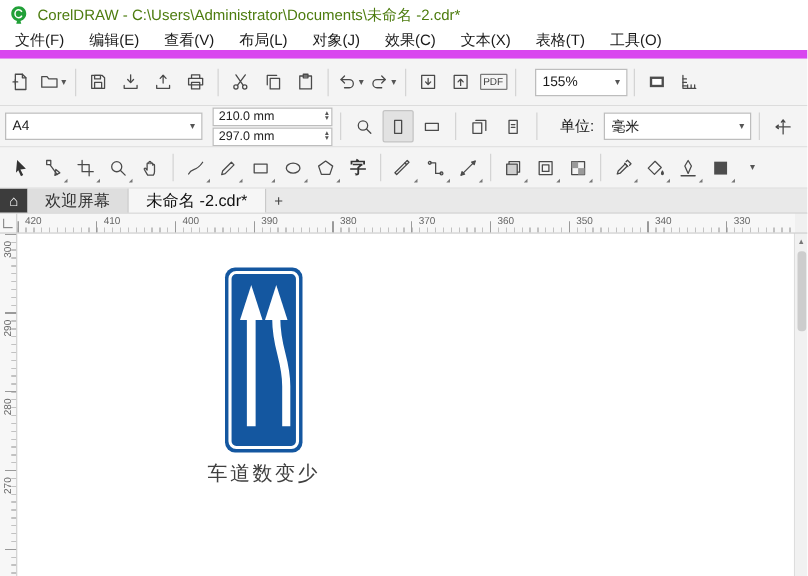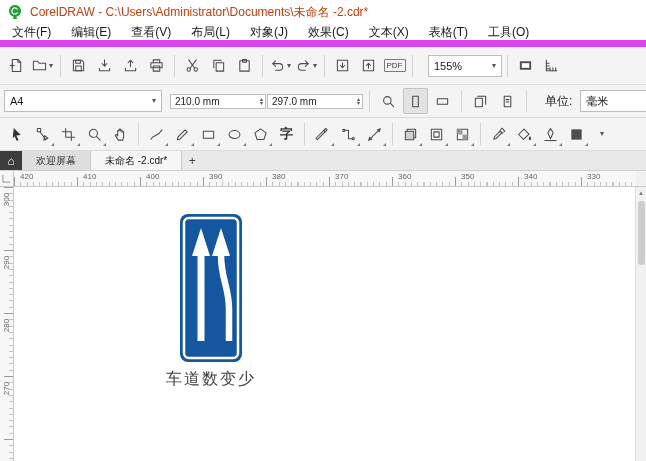--- a/index.html
+++ b/index.html
@@ -2,21 +2,21 @@
 <html><head>
 <meta charset="utf-8">
 <style>
   *{box-sizing:border-box;margin:0;padding:0}
   html,body{width:646px;height:461px;overflow:hidden}
   body{font-family:"Liberation Sans","DejaVu Sans",sans-serif;font-size:12px;color:#222;background:#fff}
   .app{width:646px;height:461px;display:flex;flex-direction:column;background:#fff}
 
   
   .titlebar{height:24px;display:flex;align-items:center;gap:7px;padding:0 7px;background:#fff}
-  .title-text{font-size:12px;color:#c2410c;white-space:nowrap}
+  .title-text{font-size:12px;color:#4d7c0f;white-space:nowrap}
 
   
   .menubar{height:23px;display:flex;align-items:center;background:#fff;border-bottom:7px solid #d946ef;padding:0 2px}
   .menu-item{padding:3px 10px;font-size:12px;color:#1a1a1a;white-space:nowrap;cursor:default}
 
   
   .bar{display:flex;align-items:center;background:#f4f4f4;border-bottom:1px solid #dcdcdc;padding:0 4px;overflow:hidden;white-space:nowrap}
   .toolbar-std{height:38px;gap:1px}
   .propbar{height:33px;gap:2px}
   .toolrow{height:33px;gap:1px}
@@ -28,31 +28,31 @@
   .fly::after{content:"";position:absolute;right:1px;bottom:1px;border-left:3px solid transparent;border-bottom:3px solid #777}
   .pressed{background:#e2e2e2;border:1px solid #c3c3c3}
   .pdf-text{font-size:8px;font-weight:normal;color:#3c3c3c;border:1px solid #7a7a7a;padding:1px 2px;border-radius:1px}
 
   .combo{height:22px;background:#fff;border:1px solid #bdbdbd;display:flex;align-items:center;justify-content:space-between;padding:0 5px;gap:6px;flex:0 0 auto}
   .combo .val{font-size:11px;color:#1a1a1a}
   .zoom-combo{width:74px;margin-left:10px}
   .preset-combo{width:158px}
   .units-combo{width:118px}
 
-  .spin-stack{display:flex;flex-direction:row;gap:1px;margin-left:6px;flex:0 0 auto}
+  .spin-stack{display:flex;flex-direction:column;gap:1px;margin-left:6px;flex:0 0 auto}
   .spinfield{width:96px;height:15px;background:#fff;border:1px solid #bdbdbd;display:flex;align-items:center;justify-content:space-between;padding:0 2px 0 4px}
   .spinfield .val{font-size:10px}
   .spin-arrows{display:flex;flex-direction:column;line-height:4px}
   .spin-arrows span{font-size:6px;color:#555}
   .units-label{font-size:12px;margin:0 6px 0 12px;color:#1a1a1a}
 
   
   .tabbar{height:20px;display:flex;align-items:stretch;background:#e9e9e9;border-bottom:1px solid #d0d0d0}
   .home-btn{width:22px;display:flex;align-items:center;justify-content:center;background:#3c3c3c;color:#fff;font-size:12px;flex:0 0 auto}
-  .tab{display:flex;align-items:center;padding:0 14px;font-size:10px;color:#333;background:#dedede;border-right:1px solid #c9c9c9}
+  .tab{display:flex;align-items:center;padding:0 14px;font-size:13px;color:#333;background:#dedede;border-right:1px solid #c9c9c9}
   .tab.active{background:#f6f6f6;color:#111}
   .newtab-btn{width:20px;display:flex;align-items:center;justify-content:center;font-size:12px;color:#444}
 
   
   .ruler-row{height:16px;display:flex;flex:0 0 auto}
   .ruler-corner{width:14px;height:16px;background:#f7f7f7;border-bottom:1px solid #c9c9c9;border-right:1px solid #c9c9c9;display:flex;align-items:center;justify-content:center}
   .hruler{flex:1;height:16px;position:relative;background:#f7f7f7;border-bottom:1px solid #c9c9c9;display:flex;padding-left:6px;overflow:hidden;
     background-image:
       repeating-linear-gradient(to right,#9a9a9a 0,#9a9a9a 1px,transparent 1px,transparent 63px),
       repeating-linear-gradient(to right,#c2c2c2 0,#c2c2c2 1px,transparent 1px,transparent 6.3px);

